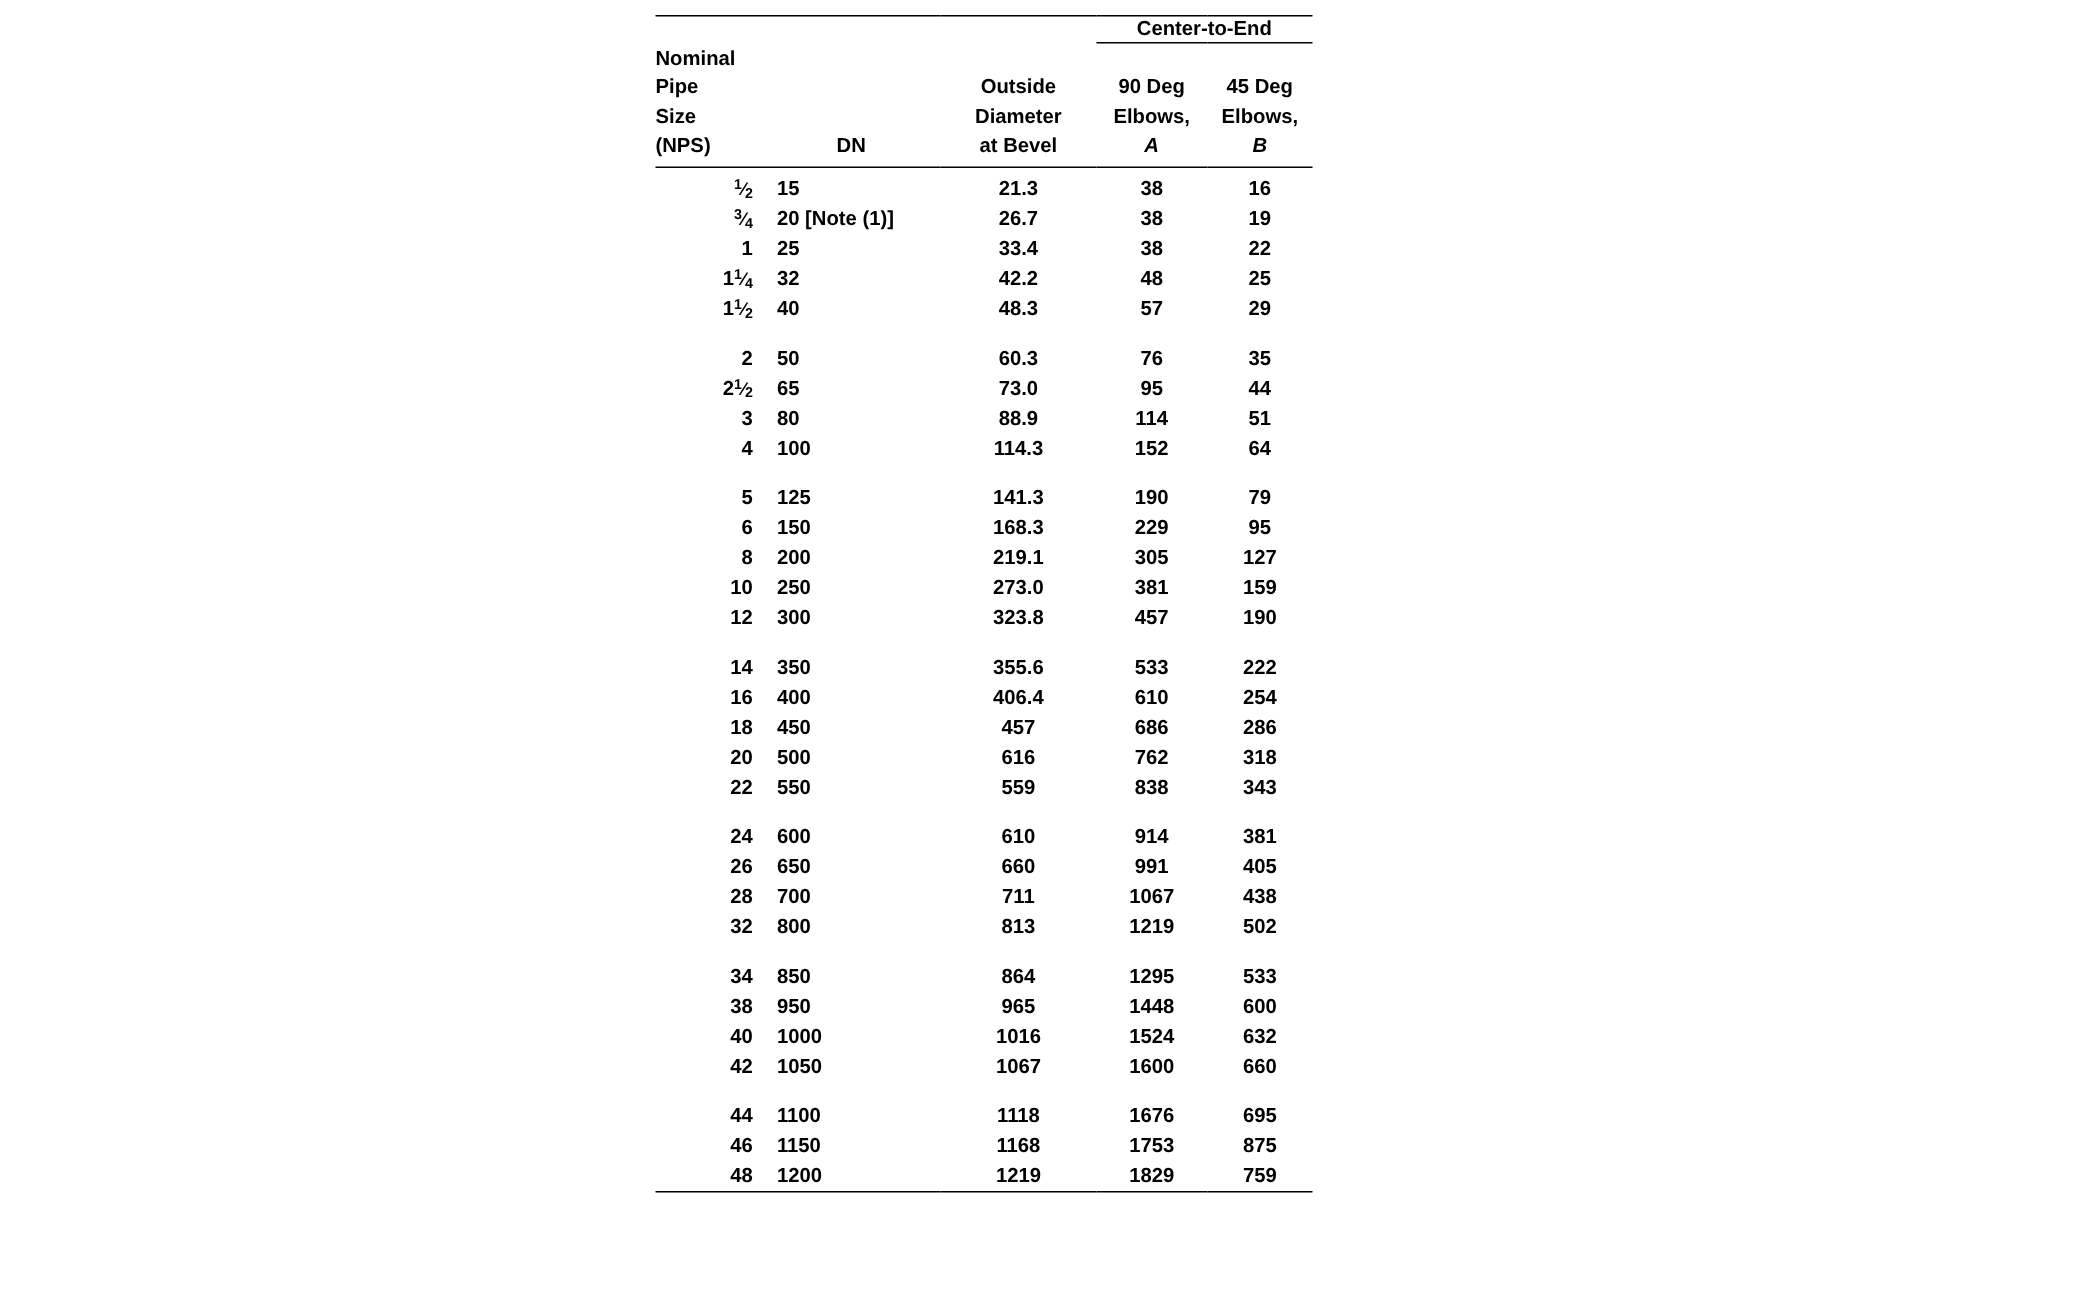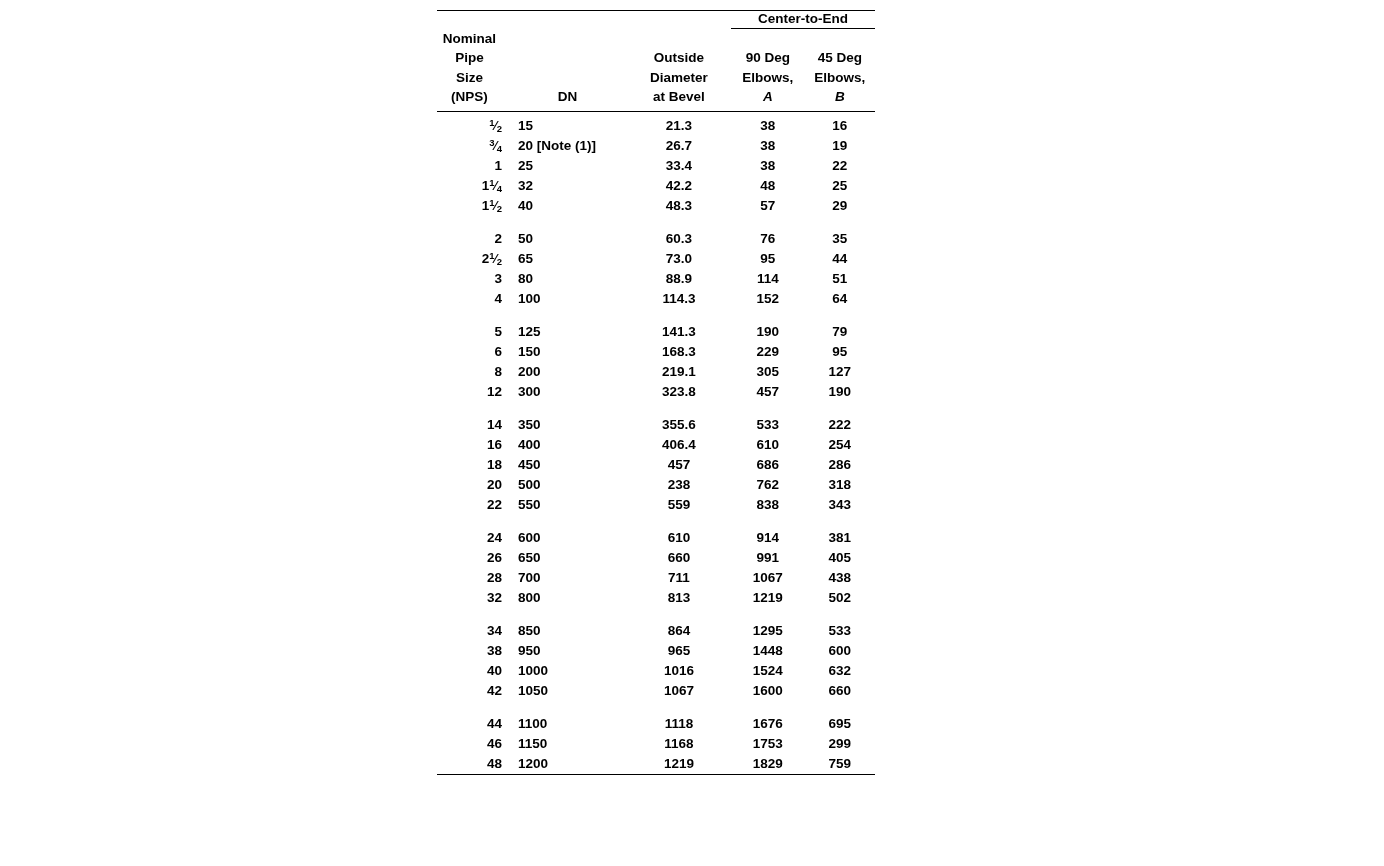--- a/index.html
+++ b/index.html
@@ -48,21 +48,21 @@
   .cte-underline {
     border-bottom: 1.2px solid #000;
   }
   .hdr-cell {
     vertical-align: bottom;
     text-align: center;
     line-height: 1.45;
     padding-bottom: 4px !important;
   }
   .hdr-cell.left-nps {
-    text-align: center;
+    text-align: left;
     padding-left: 0px !important;
     margin-left: 34px;
   }
   .hdr-sub {
     font-style: italic;
   }
   .col-nps { width: 66px; text-align: right; padding-right: 6px !important; }
   .col-dn  { width: 116px; text-align: left; padding-left: 10px !important; }
   .col-od  { width: 108px; text-align: center; }
   .col-a   { width: 76px; text-align: center; }
@@ -239,20 +239,27 @@
             <td class="col-b">95</td>
           </tr>
           <tr>
             <td class="col-nps">8</td>
             <td class="col-dn">200</td>
             <td class="col-od">219.1</td>
             <td class="col-a">305</td>
             <td class="col-b">127</td>
           </tr>
           <tr>
+            <td class="col-nps">10</td>
+            <td class="col-dn">250</td>
+            <td class="col-od">273.0</td>
+            <td class="col-a">381</td>
+            <td class="col-b">159</td>
+          </tr>
+          <tr>
             <td class="col-nps">12</td>
             <td class="col-dn">300</td>
             <td class="col-od">323.8</td>
             <td class="col-a">457</td>
             <td class="col-b">190</td>
           </tr>
           <tr class="spacer">
             <td></td>
             <td></td>
             <td></td>
@@ -276,21 +283,21 @@
           <tr>
             <td class="col-nps">18</td>
             <td class="col-dn">450</td>
             <td class="col-od">457</td>
             <td class="col-a">686</td>
             <td class="col-b">286</td>
           </tr>
           <tr>
             <td class="col-nps">20</td>
             <td class="col-dn">500</td>
-            <td class="col-od">238</td>
+            <td class="col-od">616</td>
             <td class="col-a">762</td>
             <td class="col-b">318</td>
           </tr>
           <tr>
             <td class="col-nps">22</td>
             <td class="col-dn">550</td>
             <td class="col-od">559</td>
             <td class="col-a">838</td>
             <td class="col-b">343</td>
           </tr>
@@ -376,21 +383,21 @@
             <td class="col-dn">1100</td>
             <td class="col-od">1118</td>
             <td class="col-a">1676</td>
             <td class="col-b">695</td>
           </tr>
           <tr>
             <td class="col-nps">46</td>
             <td class="col-dn">1150</td>
             <td class="col-od">1168</td>
             <td class="col-a">1753</td>
-            <td class="col-b">299</td>
+            <td class="col-b">875</td>
           </tr>
           <tr>
             <td class="col-nps">48</td>
             <td class="col-dn">1200</td>
             <td class="col-od">1219</td>
             <td class="col-a">1829</td>
             <td class="col-b">759</td>
           </tr>
         </tbody>
       <tfoot>

